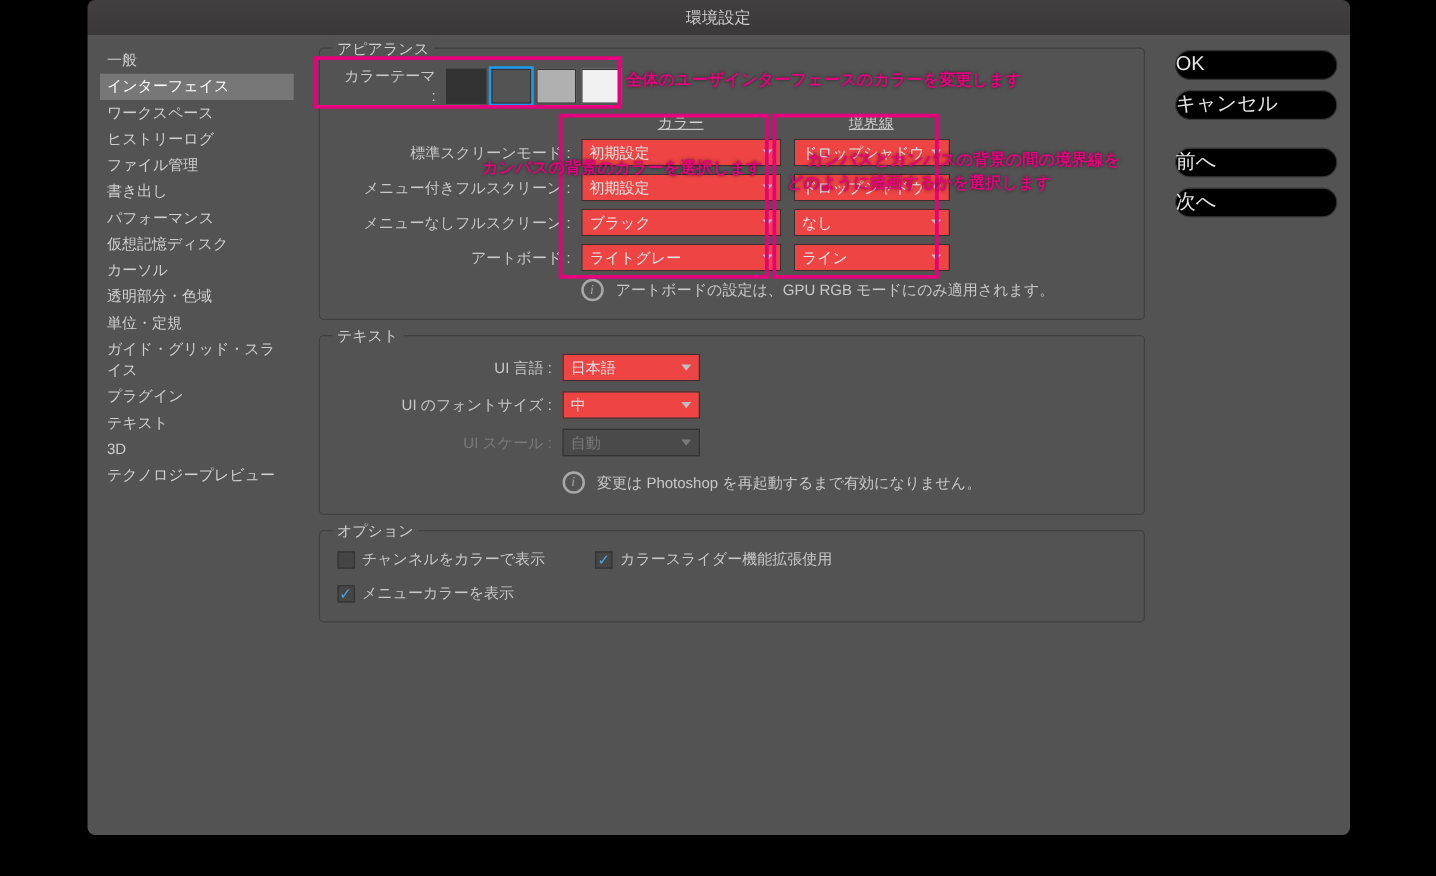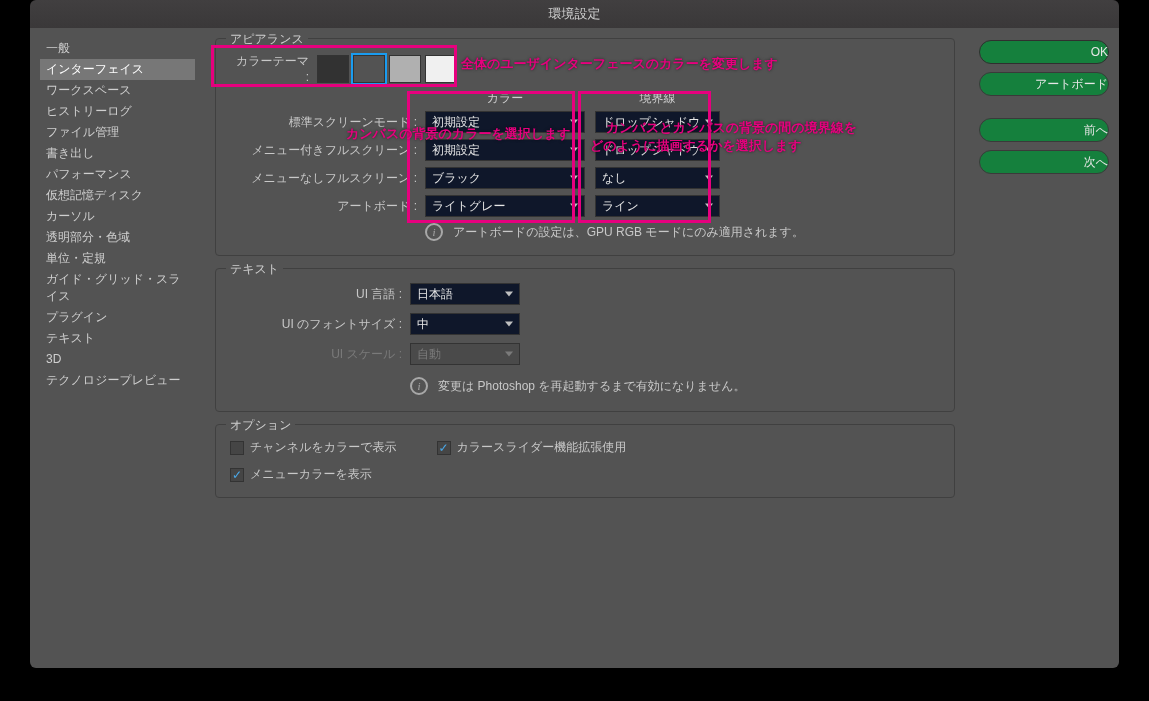--- a/index.html
+++ b/index.html
@@ -7,21 +7,21 @@
     background: #000;
     font-family: "Hiragino Sans", "Meiryo", sans-serif;
     font-size: 12px;
     color: #c8c8c8;
     display: flex;
     justify-content: center;
     align-items: flex-start;
     padding-top: 0;
   }
   .window {
-    width: 1089px;
+    width: 1010px;
     margin-top: 0;
     box-shadow: 0 10px 40px rgba(0,0,0,0.7);
     border-radius: 6px;
     overflow: visible;
   }
   .titlebar {
     height: 28px;
     background: linear-gradient(#413f40, #3a3839);
     border-top-left-radius: 6px;
     border-top-right-radius: 6px;
@@ -65,28 +65,28 @@
   }
   .right {
     width: 130px;
     flex-shrink: 0;
     display: flex;
     flex-direction: column;
     gap: 8px;
     padding-top: 2px;
   }
   .btn {
-    background: #15803d;
+    background: #000000;
     border: 1px solid #3a3a3a;
     border-radius: 12px;
     height: 24px;
     color: #e6e6e6;
-    text-align: right;
+    text-align: left;
     line-height: 22px;
-    font-size: 12px;
+    font-size: 16px;
     cursor: pointer;
   }
   .btn.primary {
     border: 1px solid #2f2f2f;
   }
   .group {
     border: 1px solid #404040;
     border-radius: 4px;
     padding: 14px 14px 14px 14px;
     position: relative;
@@ -123,30 +123,31 @@
     cursor: pointer;
   }
   .swatch.sel {
     outline: 2px solid #1a9cf0;
     outline-offset: 0px;
   }
   .col-headers {
     display: flex;
     margin-left: 195px;
     margin-top: 6px;
+    text-decoration: underline;
   }
   .col-header {
     width: 160px;
     text-align: center;
     color: #cfcfcf;
     font-size: 12px;
   }
   .col-header + .col-header { margin-left: 10px; }
   .dropdown {
-    background: #0f172a;
+    background: #ef4444;
     border: 1px solid #333;
     height: 22px;
     color: #e6e6e6;
     display: flex;
     align-items: center;
     padding: 0 6px;
     font-size: 12px;
     position: relative;
     cursor: pointer;
   }
@@ -371,20 +372,20 @@
         <div class="option-line" style="margin-top:10px;align-items:center;">
           <span class="checkbox checked"></span>
           <span>メニューカラーを表示</span>
         </div>
       </div>
 
     </div>
 
     <div class="right">
       <div class="btn primary">OK</div>
-      <div class="btn">アートボード</div>
+      <div class="btn">キャンセル</div>
       <div style="height:6px"></div>
       <div class="btn">前へ</div>
       <div class="btn">次へ</div>
     </div>
 
   </div>
 </div>
 
 </body></html>

